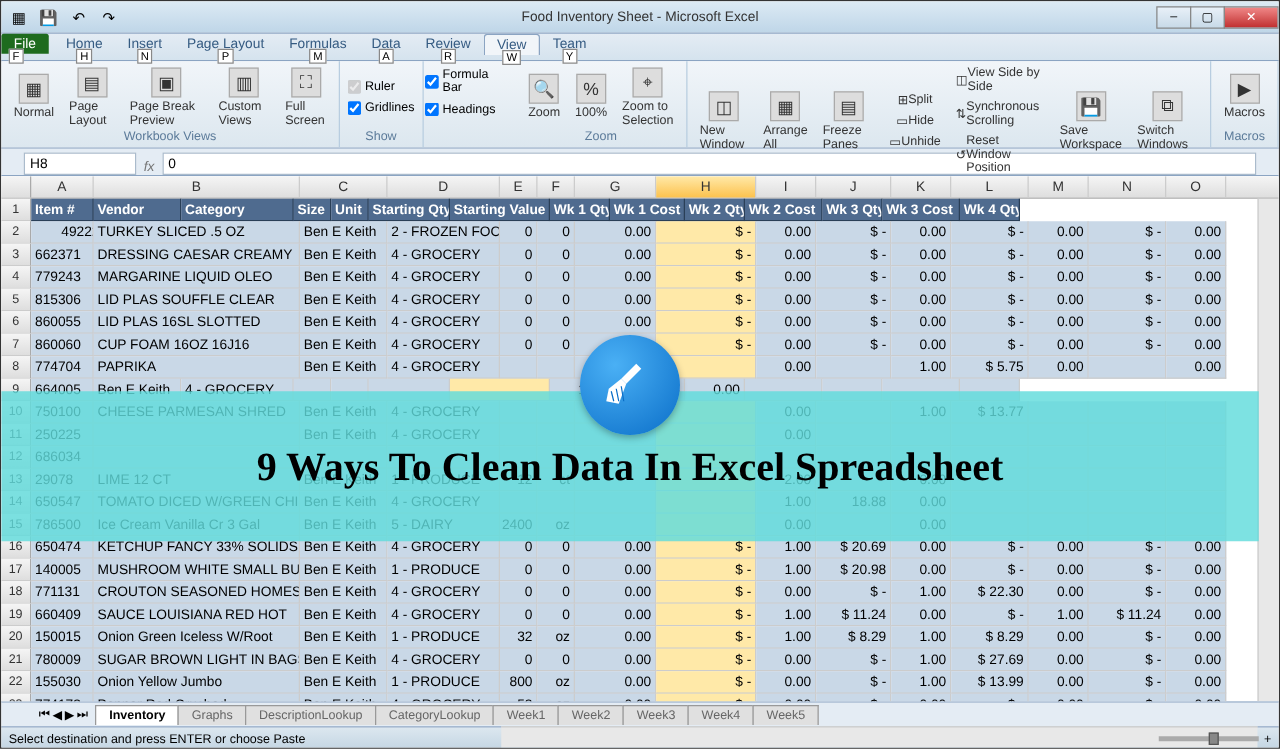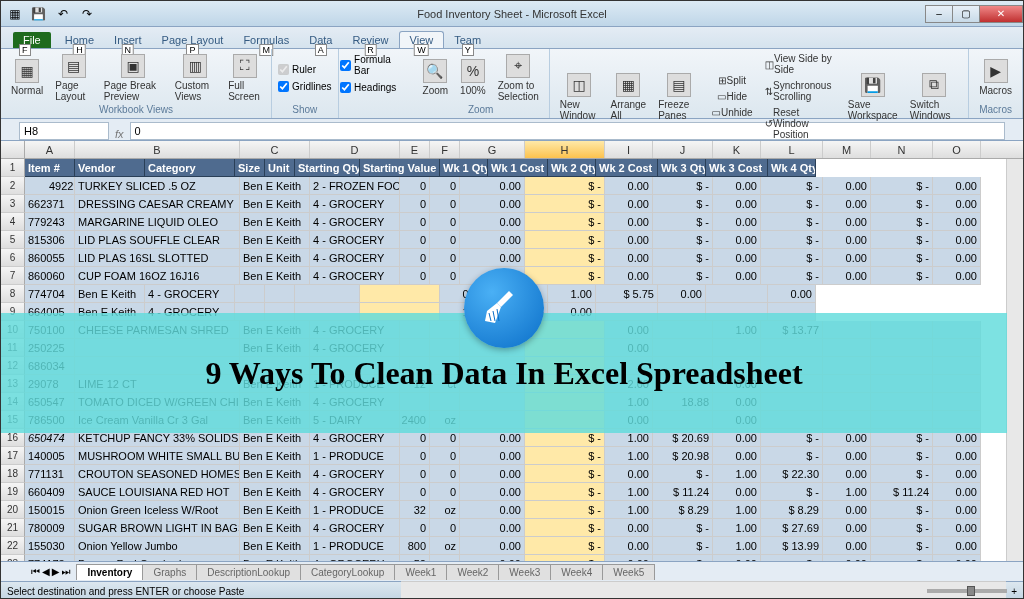--- a/index.html
+++ b/index.html
@@ -6,21 +6,21 @@
 body{width:1024px;height:599px;overflow:hidden;background:#fff;position:relative;border:1px solid #333}
 .titlebar{height:26px;background:linear-gradient(#dceaf4,#bfd6e8);display:flex;align-items:center;position:relative;border-bottom:1px solid #8ba4c2}
 .titlebar .qat{display:flex;align-items:center;gap:4px;padding-left:4px}
 .titlebar .qat-btn{width:20px;height:20px;display:flex;align-items:center;justify-content:center;font-size:12px}
 .titlebar .title{position:absolute;left:50%;transform:translateX(-50%);font-size:11px;color:#333}
 .titlebar .win-controls{position:absolute;right:0;display:flex}
 .win-btn{width:28px;height:18px;display:flex;align-items:center;justify-content:center;font-size:10px;border:1px solid #888;margin-left:-1px}
 .win-min{background:linear-gradient(#e8f0f8,#c8dae8)}
 .win-max{background:linear-gradient(#e8f0f8,#c8dae8)}
 .win-close{background:linear-gradient(#f08888,#c03030);color:#fff;width:44px}
-.ribbon-tabs{height:22px;background:linear-gradient(#e4ecf4,#d5e3ee);display:flex;align-items:flex-end;padding-left:12px;border-bottom:1px solid #8ba4c2}
+.ribbon-tabs{height:22px;background:linear-gradient(#e4ecf4,#d5e3ee);display:flex;align-items:flex-start;padding-left:0;border-bottom:1px solid #8ba4c2}
 .file-tab{background:#1e6b1e;color:#fff;padding:2px 10px;font-size:11px;border-radius:2px 2px 0 0;margin-right:4px;position:relative}
 .file-tab .kts{position:absolute;bottom:-8px;left:6px;background:#fff;border:1px solid #888;font-size:9px;padding:0 2px;color:#000}
 .tab{padding:2px 10px;font-size:11px;color:#355b82;position:relative;cursor:pointer}
 .tab.active{background:#f1f5f9;border:1px solid #8ba4c2;border-bottom:none;border-radius:3px 3px 0 0}
 .tab .kts{position:absolute;bottom:-8px;left:50%;transform:translateX(-50%);background:#fff;border:1px solid #888;font-size:9px;padding:0 2px;color:#000}
 .ribbon{height:70px;background:linear-gradient(#f1f5f9,#dce7ef);border-bottom:1px solid #8ba4c2;display:flex}
 .rgroup{border-right:1px solid #b8cde0;padding:2px 6px;display:flex;flex-direction:column;justify-content:space-between;position:relative}
 .rgroup-label{font-size:10px;color:#5b7a99;text-align:center;padding-bottom:1px}
 .rgroup-body{display:flex;align-items:center;gap:4px;flex:1}
 .rbtn{display:flex;flex-direction:column;align-items:center;justify-content:center;padding:2px 4px;font-size:10px;color:#333;cursor:pointer}
@@ -368,20 +368,21 @@
         <div class="cell num" style="width: 60px;">$    -</div>
         <div class="cell num" style="width: 48px;">0.00</div>
         <div class="cell num" style="width: 62px;">$    -</div>
         <div class="cell num" style="width: 48px;">0.00</div>
         <div class="cell num" style="width: 62px;">$    -</div>
         <div class="cell num" style="width: 48px;">0.00</div>
       </div>
       <div class="row sel-row">
         <div class="rowhead">8</div>
         <div class="cell" style="width: 50px;">774704</div>
+        <div class="cell" style="width: 165px;">PAPRIKA</div>
         <div class="cell" style="width: 70px;">Ben E Keith</div>
         <div class="cell" style="width: 90px;">4 - GROCERY</div>
         <div class="cell num" style="width: 30px;"></div>
         <div class="cell num" style="width: 30px;"></div>
         <div class="cell num" style="width: 65px;"></div>
         <div class="cell num start-val" style="width: 80px;"></div>
         <div class="cell num" style="width: 48px;">0.00</div>
         <div class="cell num" style="width: 60px;"></div>
         <div class="cell num" style="width: 48px;">1.00</div>
         <div class="cell num" style="width: 62px;">$  5.75</div>
@@ -509,21 +510,21 @@
         <div class="cell num" style="width: 48px;">0.00</div>
         <div class="cell num" style="width: 60px;"></div>
         <div class="cell num" style="width: 48px;">0.00</div>
         <div class="cell num" style="width: 62px;"></div>
         <div class="cell num" style="width: 48px;"></div>
         <div class="cell num" style="width: 62px;"></div>
         <div class="cell num" style="width: 48px;"></div>
       </div>
       <div class="row sel-row">
         <div class="rowhead">16</div>
-        <div class="cell" style="width: 50px; font-style: italic;">650474</div>
+        <div class="cell" style="width: 50px;">650474</div>
         <div class="cell" style="width: 165px;">KETCHUP FANCY 33% SOLIDS</div>
         <div class="cell" style="width: 70px;">Ben E Keith</div>
         <div class="cell" style="width: 90px;">4 - GROCERY</div>
         <div class="cell num" style="width: 30px;">0</div>
         <div class="cell num" style="width: 30px;">0</div>
         <div class="cell num" style="width: 65px;">0.00</div>
         <div class="cell num start-val" style="width: 80px;">$    -</div>
         <div class="cell num" style="width: 48px;">1.00</div>
         <div class="cell num" style="width: 60px;">$  20.69</div>
         <div class="cell num" style="width: 48px;">0.00</div>

